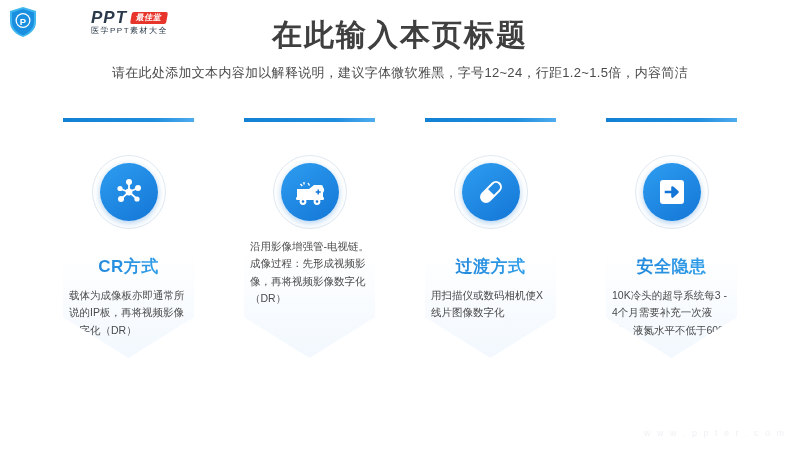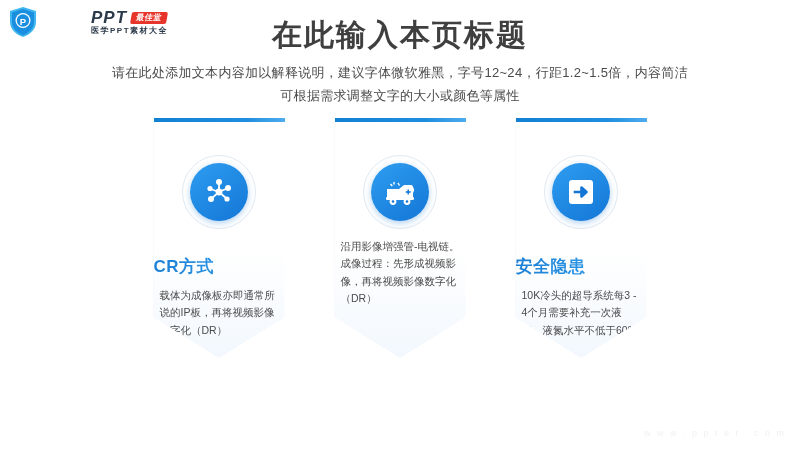--- a/index.html
+++ b/index.html
@@ -60,21 +60,21 @@
     border-radius: 2px;
     line-height: 1;
     transform: skewX(-10deg);
     letter-spacing: 0.5px;
   }
   .logo-sub {
     font-size: 8px;
     color: #2b3a4a;
     letter-spacing: 1.5px;
     line-height: 1;
-    font-weight: bold;
+    font-weight: normal;
   }
 
   
   .page-title {
     position: absolute;
     top: 16px;
     left: 0;
     width: 800px;
     text-align: center;
     font-size: 30px;
@@ -149,21 +149,21 @@
     background: linear-gradient(145deg, #2e9df0 0%, #1376d6 100%);
     display: flex;
     align-items: center;
     justify-content: center;
     box-shadow: 0 2px 6px rgba(25,120,210,0.35);
   }
   .icon-circle svg { display: block; }
 
   .card-heading {
     margin-top: 26px;
-    text-align: left;
+    text-align: center;
     font-size: 17px;
     font-weight: bold;
     letter-spacing: 0.5px;
     background: linear-gradient(90deg, #1c7fd6 0%, #37a8ef 100%);
     -webkit-background-clip: text;
     background-clip: text;
     color: transparent;
     -webkit-text-fill-color: transparent;
   }
   .card-text {
@@ -203,21 +203,20 @@
       <span class="logo-badge">最佳堂</span>
     </span>
     <span class="logo-sub">医学PPT素材大全</span>
   </span>
 </div>
 
 <div class="page-title">在此输入本页标题</div>
 
 <div class="subtitle">
   <div>请在此处添加文本内容加以解释说明，建议字体微软雅黑，字号12~24，行距1.2~1.5倍，内容简洁</div>
-  <div>可根据需求调整文字的大小或颜色等属性</div>
 </div>
 
 <div class="cards">
 
   <div class="card">
     <div class="card-topbar"></div>
     <div class="card-body">
       <div class="icon-outer">
         <div class="icon-circle">
           <svg width="32" height="32" viewBox="0 0 32 32" fill="#ffffff">
@@ -251,20 +250,37 @@
             <path d="M24 12.5 a4 4 0 0 1 6.6 4.4 l-5 5.1 -5.2 -5.1 a4 4 0 0 1 3.6 -4.4 Z" fill="#ffffff"></path>
             <path d="M25.2 14.5 v5 M22.7 17 h5" stroke="#1376d6" stroke-width="1.5"></path>
             <path d="M15 8 l1.5 2.5 M11 7 v2.6 M7.5 9 l1.8 2" stroke="#ffffff" stroke-width="1.4" fill="none"></path>
           </svg>
         </div>
       </div>
       <div class="card-text">沿用影像增强管-电视链。成像过程：先形成视频影像，再将视频影像数字化（DR）</div>
     </div>
   </div>
 
+  <div class="card">
+    <div class="card-topbar"></div>
+    <div class="card-body">
+      <div class="icon-outer">
+        <div class="icon-circle">
+          <svg width="32" height="32" viewBox="0 0 32 32">
+            <g transform="rotate(-45 16 16)">
+              <rect x="4" y="11" width="24" height="10" rx="5" fill="none" stroke="#ffffff" stroke-width="2"></rect>
+              <path d="M9 11 h7 v10 h-7 a5 5 0 0 1 0 -10 Z" fill="#ffffff"></path>
+            </g>
+          </svg>
+        </div>
+      </div>
+      <div class="card-heading">过渡方式</div>
+      <div class="card-text">用扫描仪或数码相机使X线片图像数字化</div>
+    </div>
+  </div>
 
   <div class="card">
     <div class="card-topbar"></div>
     <div class="card-body">
       <div class="icon-outer">
         <div class="icon-circle">
           <svg width="32" height="32" viewBox="0 0 32 32">
             <rect x="4" y="4" width="24" height="24" rx="3" fill="#ffffff"></rect>
             <path d="M10 16 h10 M16.5 11.5 L21.5 16 L16.5 20.5 Z" stroke="#1376d6" stroke-width="2.6" fill="#1376d6" stroke-linejoin="round" stroke-linecap="square"></path>
           </svg>

